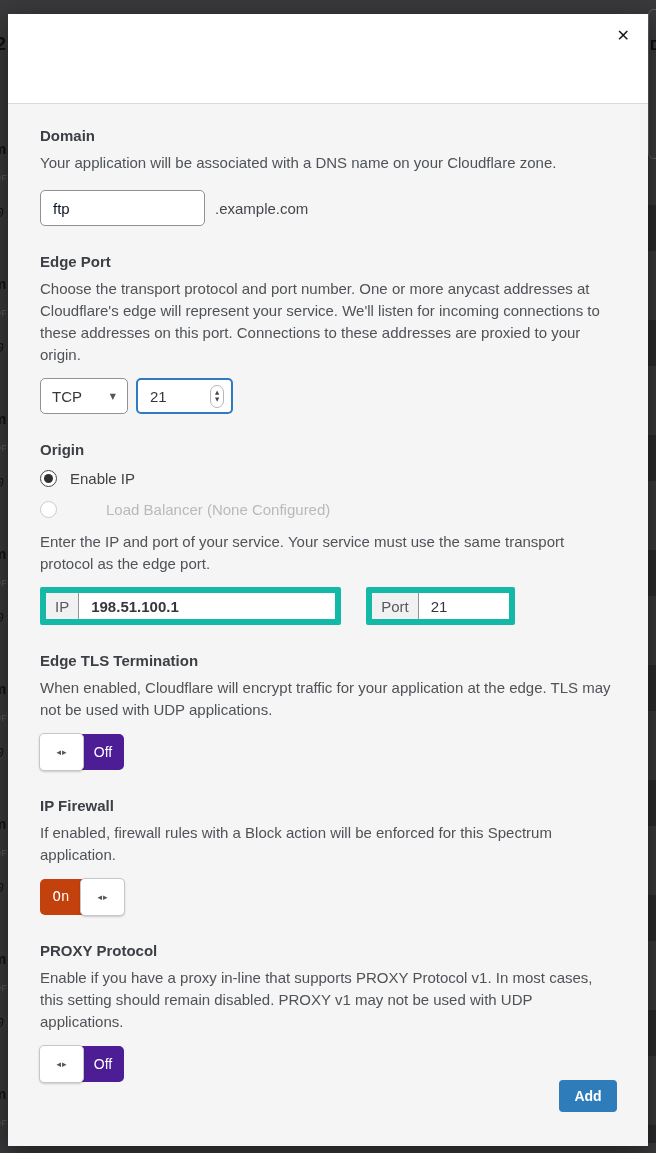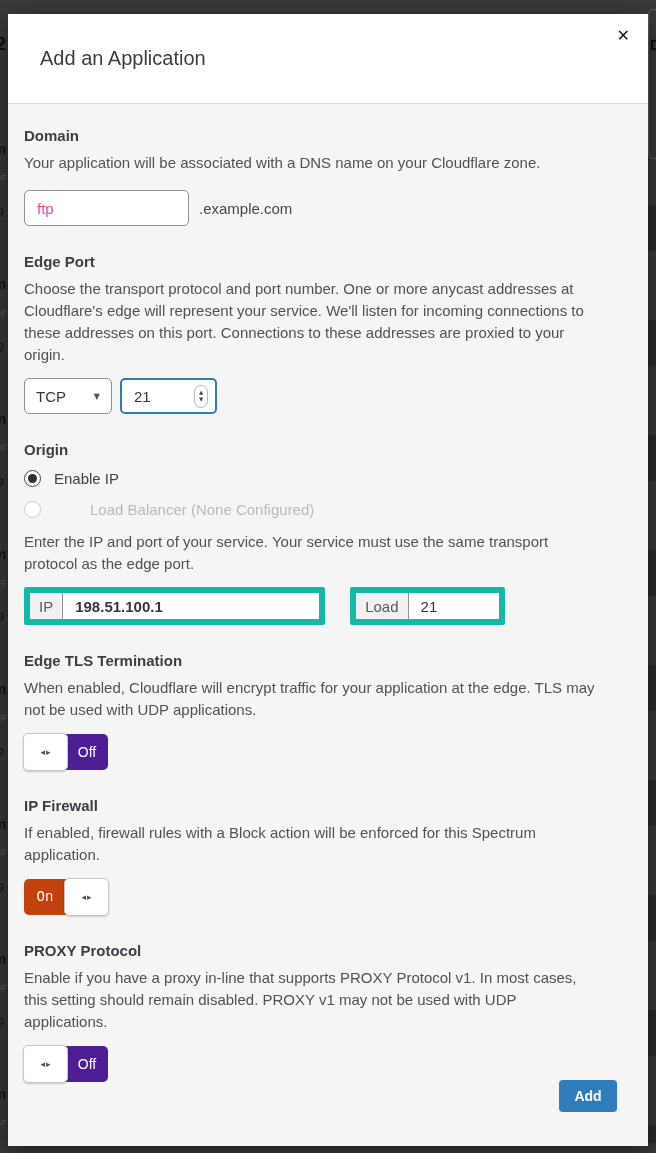--- a/index.html
+++ b/index.html
@@ -25,31 +25,31 @@
     background:repeating-linear-gradient(to bottom, rgba(0,0,0,.25) 0 46px, rgba(0,0,0,0) 46px 115px); }
   
   .modal { position:absolute; left:8px; top:14px; width:640px; height:1132px;
     background:#f5f5f6; box-shadow:0 8px 28px rgba(0,0,0,.5); }
   .modal-header { background:#fff; height:90px; border-bottom:1px solid #d8d9da;
     display:flex; align-items:center; padding:0 32px; position:relative; }
   .modal-title { font-size:20px; font-weight:400; color:#3a3d41; }
   .close-btn { position:absolute; top:8px; right:14px; background:none; border:none;
     font-size:16px; font-weight:700; color:#17181a; cursor:pointer; padding:4px;
     font-family:"DejaVu Sans", sans-serif; }
-  .modal-body { padding:23px 16px 0; position:relative; height:calc(100% - 91px); }
+  .modal-body { padding:23px 32px 0; position:relative; height:calc(100% - 91px); }
   
   h3 { font-size:15px; color:#3c3f44; margin:27px 0 8px; font-weight:700; }
   section:first-of-type h3 { margin-top:0; }
   p { font-size:15px; line-height:22px; color:#4f5357; margin:0; max-width:578px; }
   .row { display:flex; align-items:center; }
   .mt16 { margin-top:16px; } .mt12 { margin-top:12px; }
   .gap8 { gap:8px; } .gap25 { gap:25px; }
   
   .text-input { height:36px; border:1px solid #8f9296; border-radius:5px; background:#fff;
-    padding:0 12px; font-size:15px; color:#ec4899; font-family:inherit; outline:none; }
+    padding:0 12px; font-size:15px; color:#0f172a; font-family:inherit; outline:none; }
   .domain-input { width:165px; }
   .suffix { margin-left:10px; font-size:15px; color:#44474b; }
   .select { width:88px; height:36px; border:1px solid #8f9296; border-radius:5px; background:#fff;
     display:flex; align-items:center; justify-content:space-between; padding:0 11px;
     font-size:15px; color:#34373b; cursor:pointer; }
   .caret { font-size:8px; color:#53565a; font-family:"DejaVu Sans", sans-serif; }
   .port-wrap { width:97px; height:36px; border:2px solid #2f7bbf; border-radius:5px; background:#fff;
     display:flex; align-items:center; padding:0 7px 0 10px; }
   .port-input { border:none; outline:none; width:100%; min-width:0; font-size:15px; color:#34373b;
     font-family:inherit; background:transparent; }
@@ -124,21 +124,20 @@
     </div>
   <div class="rail rail-right">
     <div class="panel-corner"></div>
     <div class="frag frag-d">D</div>
     <div class="stripes"></div>
   </div>
 </div>
 
 <div class="modal">
   <div class="modal-header">
-    <div class="modal-title">Add an Application</div>
     <button class="close-btn">✕</button>
   </div>
 
   <div class="modal-body">
 
     <section>
       <h3>Domain</h3>
       <p>Your application will be associated with a DNS name on your Cloudflare zone.</p>
       <div class="row mt16">
         <input class="text-input domain-input" value="ftp" style="">
@@ -174,21 +173,21 @@
         <span class="radio"></span>
         <span class="radio-label">Load Balancer (None Configured)</span>
       </div>
       <p style="margin-top:10px">Enter the IP and port of your service. Your service must use the same transport protocol as the edge port.</p>
       <div class="row mt12 gap25">
         <div class="input-group ig-ip">
           <span class="prefix">IP</span>
           <input class="ig-input" value="198.51.100.1" style="">
         </div>
         <div class="input-group ig-port">
-          <span class="prefix">Load</span>
+          <span class="prefix">Port</span>
           <input class="ig-input" value="21" style="">
         </div>
       </div>
     </section>
 
     <section>
       <h3>Edge TLS Termination</h3>
       <p>When enabled, Cloudflare will encrypt traffic for your application at the edge. TLS may not be used with UDP applications.</p>
       <div class="toggle off">
         <span class="t-state">Off</span>

